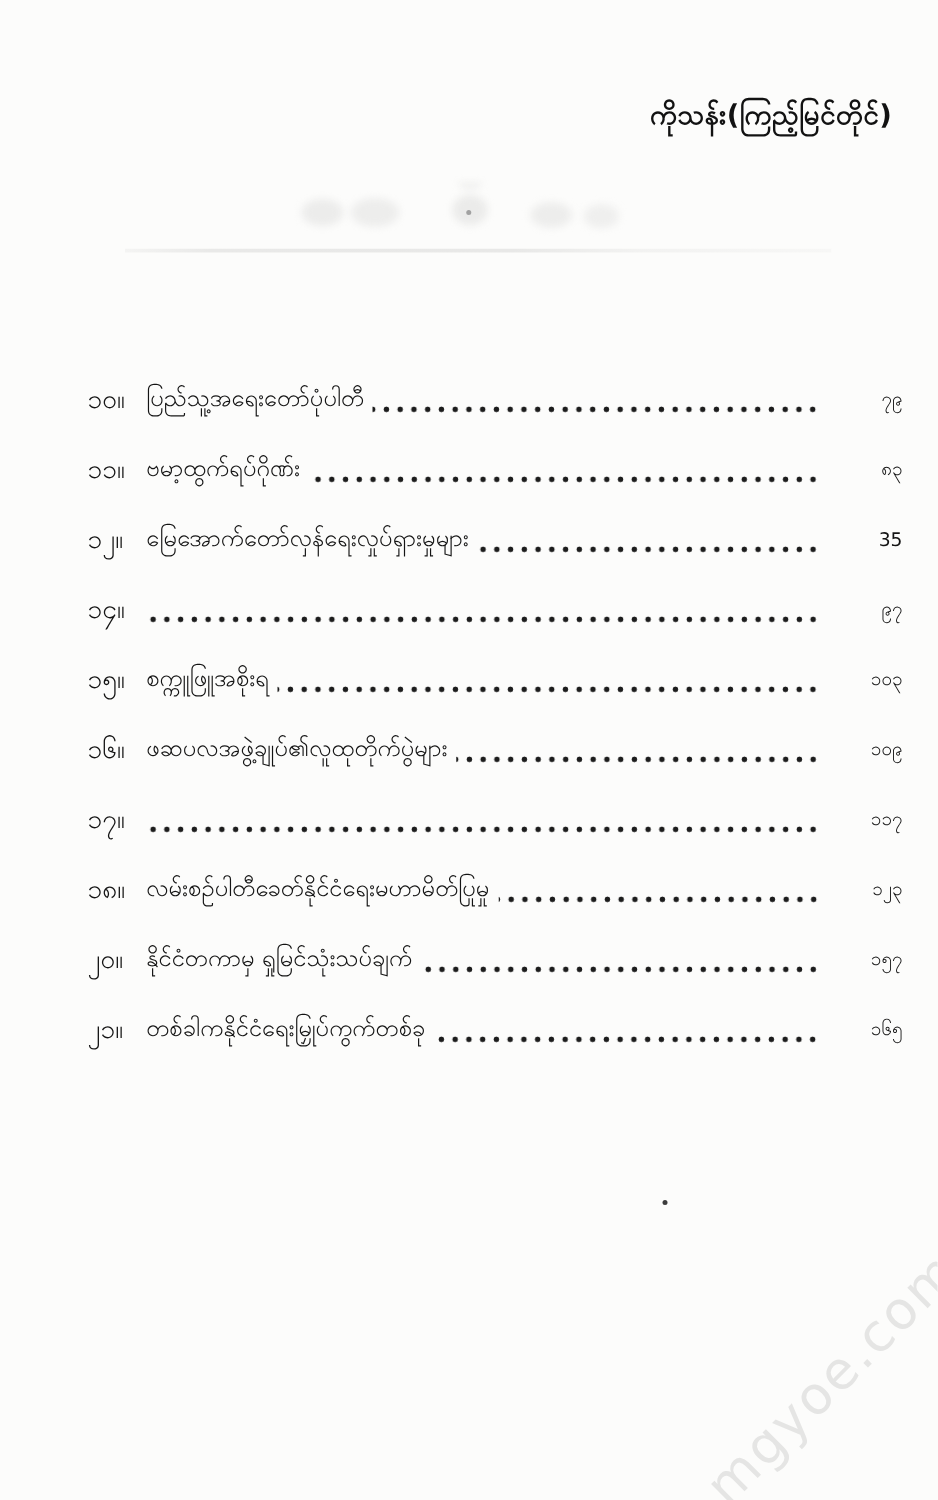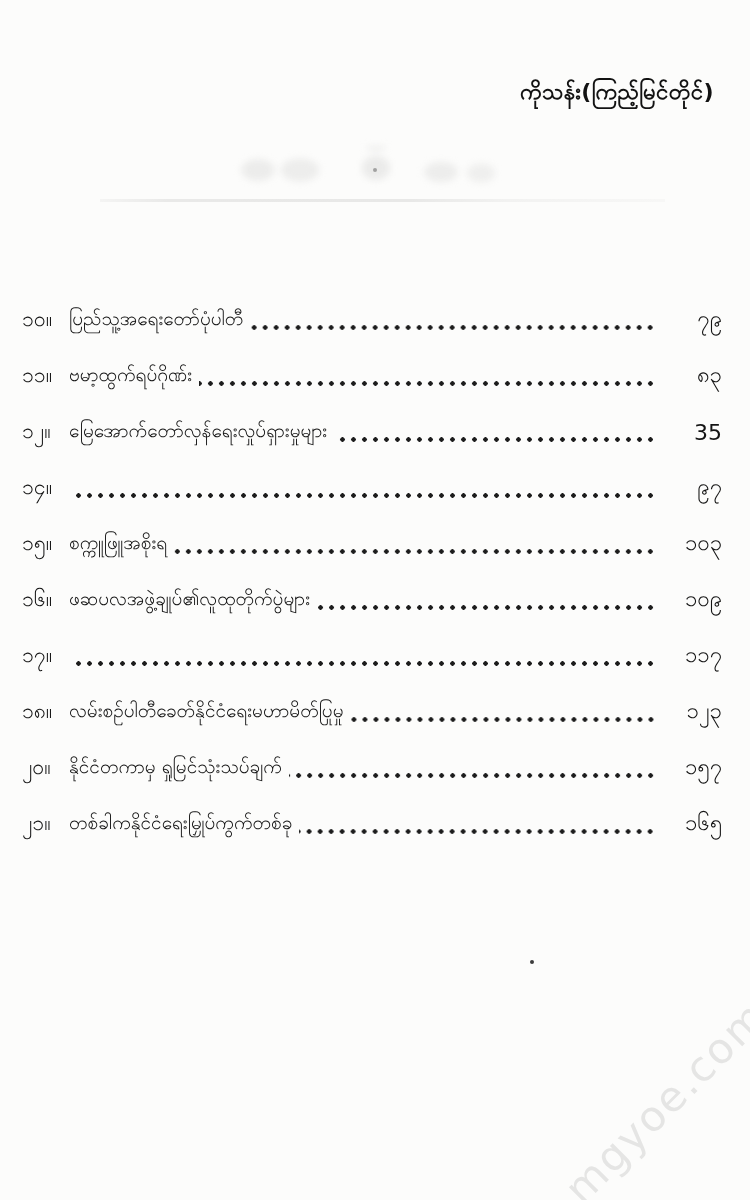--- a/index.html
+++ b/index.html
@@ -52,20 +52,21 @@
   }
 
   
   .toc{
     position:absolute;left:22px;right:28px;top:292px;
   }
   .toc-row{
     height:56px;
     display:flex;
     align-items:center;
+    margin-left:48px;
   }
   .toc-num{
     flex:0 0 47px;
     font-size:21px;
     color:#141414;
     white-space:nowrap;
     overflow:hidden;
   }
   .toc-title{
     flex:0 1 auto;
@@ -83,21 +84,21 @@
     transform:translateY(7px);
     background-image:radial-gradient(circle at 3.5px 3.5px, #1c1c1c 2px, transparent 2.5px);
     background-size:11px 7px;
     background-repeat:repeat-x;
     background-position:right center;
   }
   .toc-page{
     flex:0 0 auto;
     min-width:52px;
     text-align:right;
-    font-size:22px;
+    font-size:15px;
     color:#141414;
     white-space:nowrap;
   }
 
   
   .watermark{
     position:absolute;
     left:538px;top:1082px;
     width:250px;height:56px;
     transform:rotate(-45deg);

